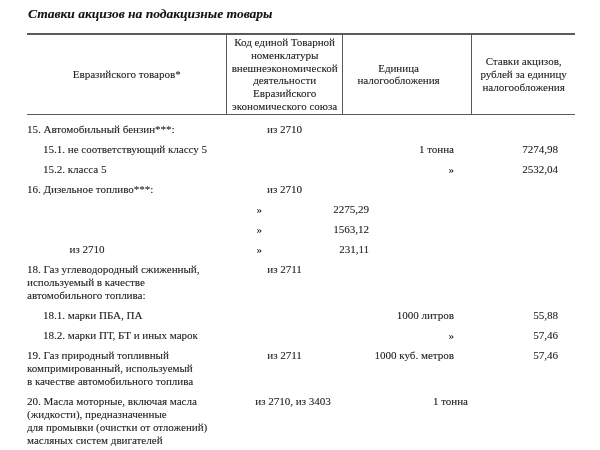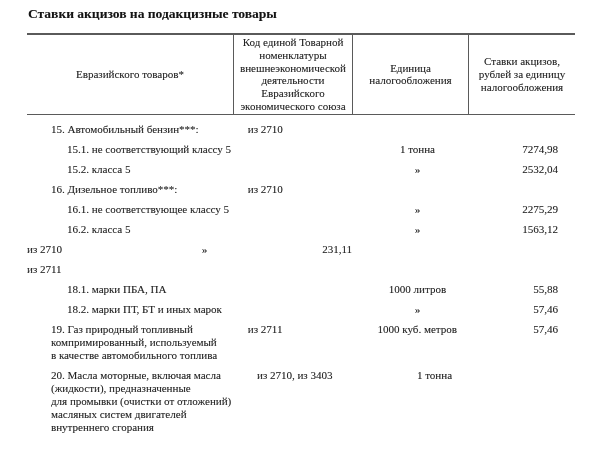--- a/index.html
+++ b/index.html
@@ -15,20 +15,21 @@
   }
   .title {
     position: absolute;
     left: 28px;
     top: 6px;
     margin: 0;
     font-size: 13.5px;
     font-weight: bold;
     color: #141414;
     white-space: nowrap;
+    font-style: italic;
   }
   .table {
     position: absolute;
     left: 27px;
     top: 33px;
     width: 548px;
   }
   .thead {
     display: flex;
     border-top: 2px solid #5a5a5a;
@@ -41,36 +42,36 @@
     font-size: 11px;
     line-height: 12.8px;
     text-align: center;
     display: flex;
     align-items: center;
     justify-content: center;
   }
   .c1 { width: 206px; }
   .c2 { width: 120px; }
   .c3 { width: 115px; }
-  .c4 { width: 107px; }
+  .c4 { width: 107px; margin-left: 17px; }
   .th.c2 { border-left: 1px solid #5a5a5a; border-right: 1px solid #5a5a5a; }
   .th.c4 { border-left: 1px solid #5a5a5a; }
   .tbody { padding-top: 8px; }
   .trow {
     display: flex;
     align-items: flex-start;
     margin-bottom: 7px;
     font-size: 11px;
     line-height: 13px;
   }
   .td { box-sizing: border-box; }
-  .td.name { white-space: pre-line; padding-right: 6px; margin-left: 24px; }
+  .td.name { white-space: pre-line; padding-right: 6px; }
   .trow.indent .td.name { padding-left: 16px; }
-  .td.code { text-align: left; }
-  .td.unit { text-align: center; }
+  .td.code { text-align: center; }
+  .td.unit { text-align: right; }
   .td.rate { text-align: right; padding-right: 17px; }
 </style>
 </head>
 <body>
 
 <div class="page">
   <h1 class="title">Ставки акцизов на подакцизные товары</h1>
 
   <div class="table">
     <div class="thead">
@@ -102,40 +103,41 @@
   </div>
 
   <div class="trow">
     <div class="td c1 name">16. Дизельное топливо***:</div>
     <div class="td c2 code">из 2710</div>
     <div class="td c3 unit"></div>
     <div class="td c4 rate"></div>
   </div>
 
   <div class="trow indent">
-    <div class="td c1 name">16.1. не соответствующее классу 5</div>
     <div class="td c2 code"></div>
     <div class="td c3 unit">»</div>
     <div class="td c4 rate">2275,29</div>
   </div>
 
   <div class="trow indent">
-    <div class="td c1 name">16.2. класса 5</div>
     <div class="td c2 code"></div>
     <div class="td c3 unit">»</div>
     <div class="td c4 rate">1563,12</div>
   </div>
 
   <div class="trow">
     <div class="td c2 code">из 2710</div>
     <div class="td c3 unit">»</div>
     <div class="td c4 rate">231,11</div>
   </div>
 
   <div class="trow">
+    <div class="td c1 name">18. Газ углеводородный сжиженный,
+используемый в качестве
+автомобильного топлива:</div>
     <div class="td c2 code">из 2711</div>
     <div class="td c3 unit"></div>
     <div class="td c4 rate"></div>
   </div>
 
   <div class="trow indent">
     <div class="td c1 name">18.1. марки ПБА, ПА</div>
     <div class="td c2 code"></div>
     <div class="td c3 unit">1000 литров</div>
     <div class="td c4 rate">55,88</div>

